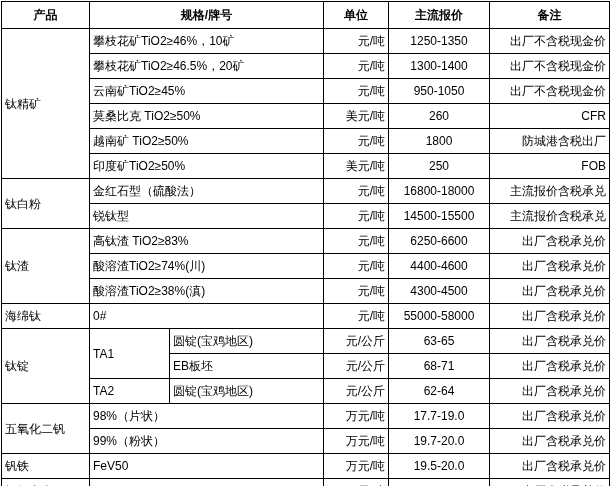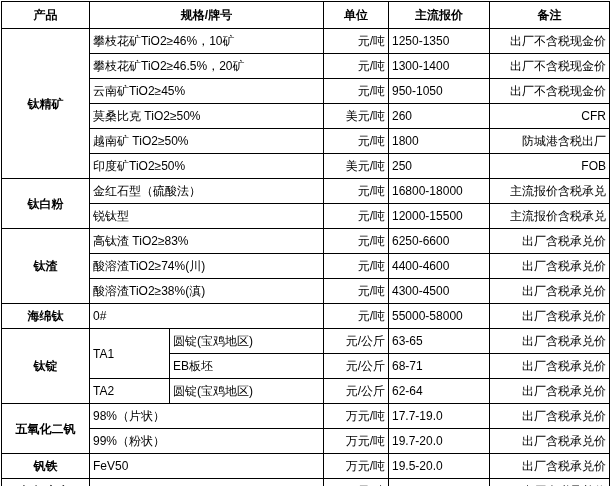--- a/index.html
+++ b/index.html
@@ -34,32 +34,31 @@
     white-space: nowrap;
     overflow: hidden;
   }
   td.hdr {
     text-align: center;
     font-weight: bold;
     font-size: 13px;
     height: 22px;
   }
   td.cat {
-    text-align: center;
-    font-weight: bold;
+    font-weight: normal;
     font-size: 13px;
   }
   td.spec {
     text-align: left;
   }
   td.unit {
     text-align: right;
   }
   td.price {
-    text-align: left;
+    text-align: center;
     padding-left: 5px;
   }
   td.note {
     text-align: right;
     padding-left: 5px;
   }
   td.sub {
     text-align: left;
   }
   .row {
@@ -130,21 +129,21 @@
       <tr class="row">
         <td class="cat" rowspan="2">钛白粉</td>
         <td class="spec" colspan="2">金红石型（硫酸法）</td>
         <td class="unit">元/吨</td>
         <td class="price">16800-18000</td>
         <td class="note">主流报价含税承兑</td>
       </tr>
       <tr class="row">
         <td class="spec" colspan="2">锐钛型</td>
         <td class="unit">元/吨</td>
-        <td class="price">12000-15500</td>
+        <td class="price">14500-15500</td>
         <td class="note">主流报价含税承兑</td>
       </tr>
 
       <tr class="row">
         <td class="cat" rowspan="3">钛渣</td>
         <td class="spec" colspan="2">高钛渣 TiO2≥83%</td>
         <td class="unit">元/吨</td>
         <td class="price">6250-6600</td>
         <td class="note">出厂含税承兑价</td>
       </tr>

